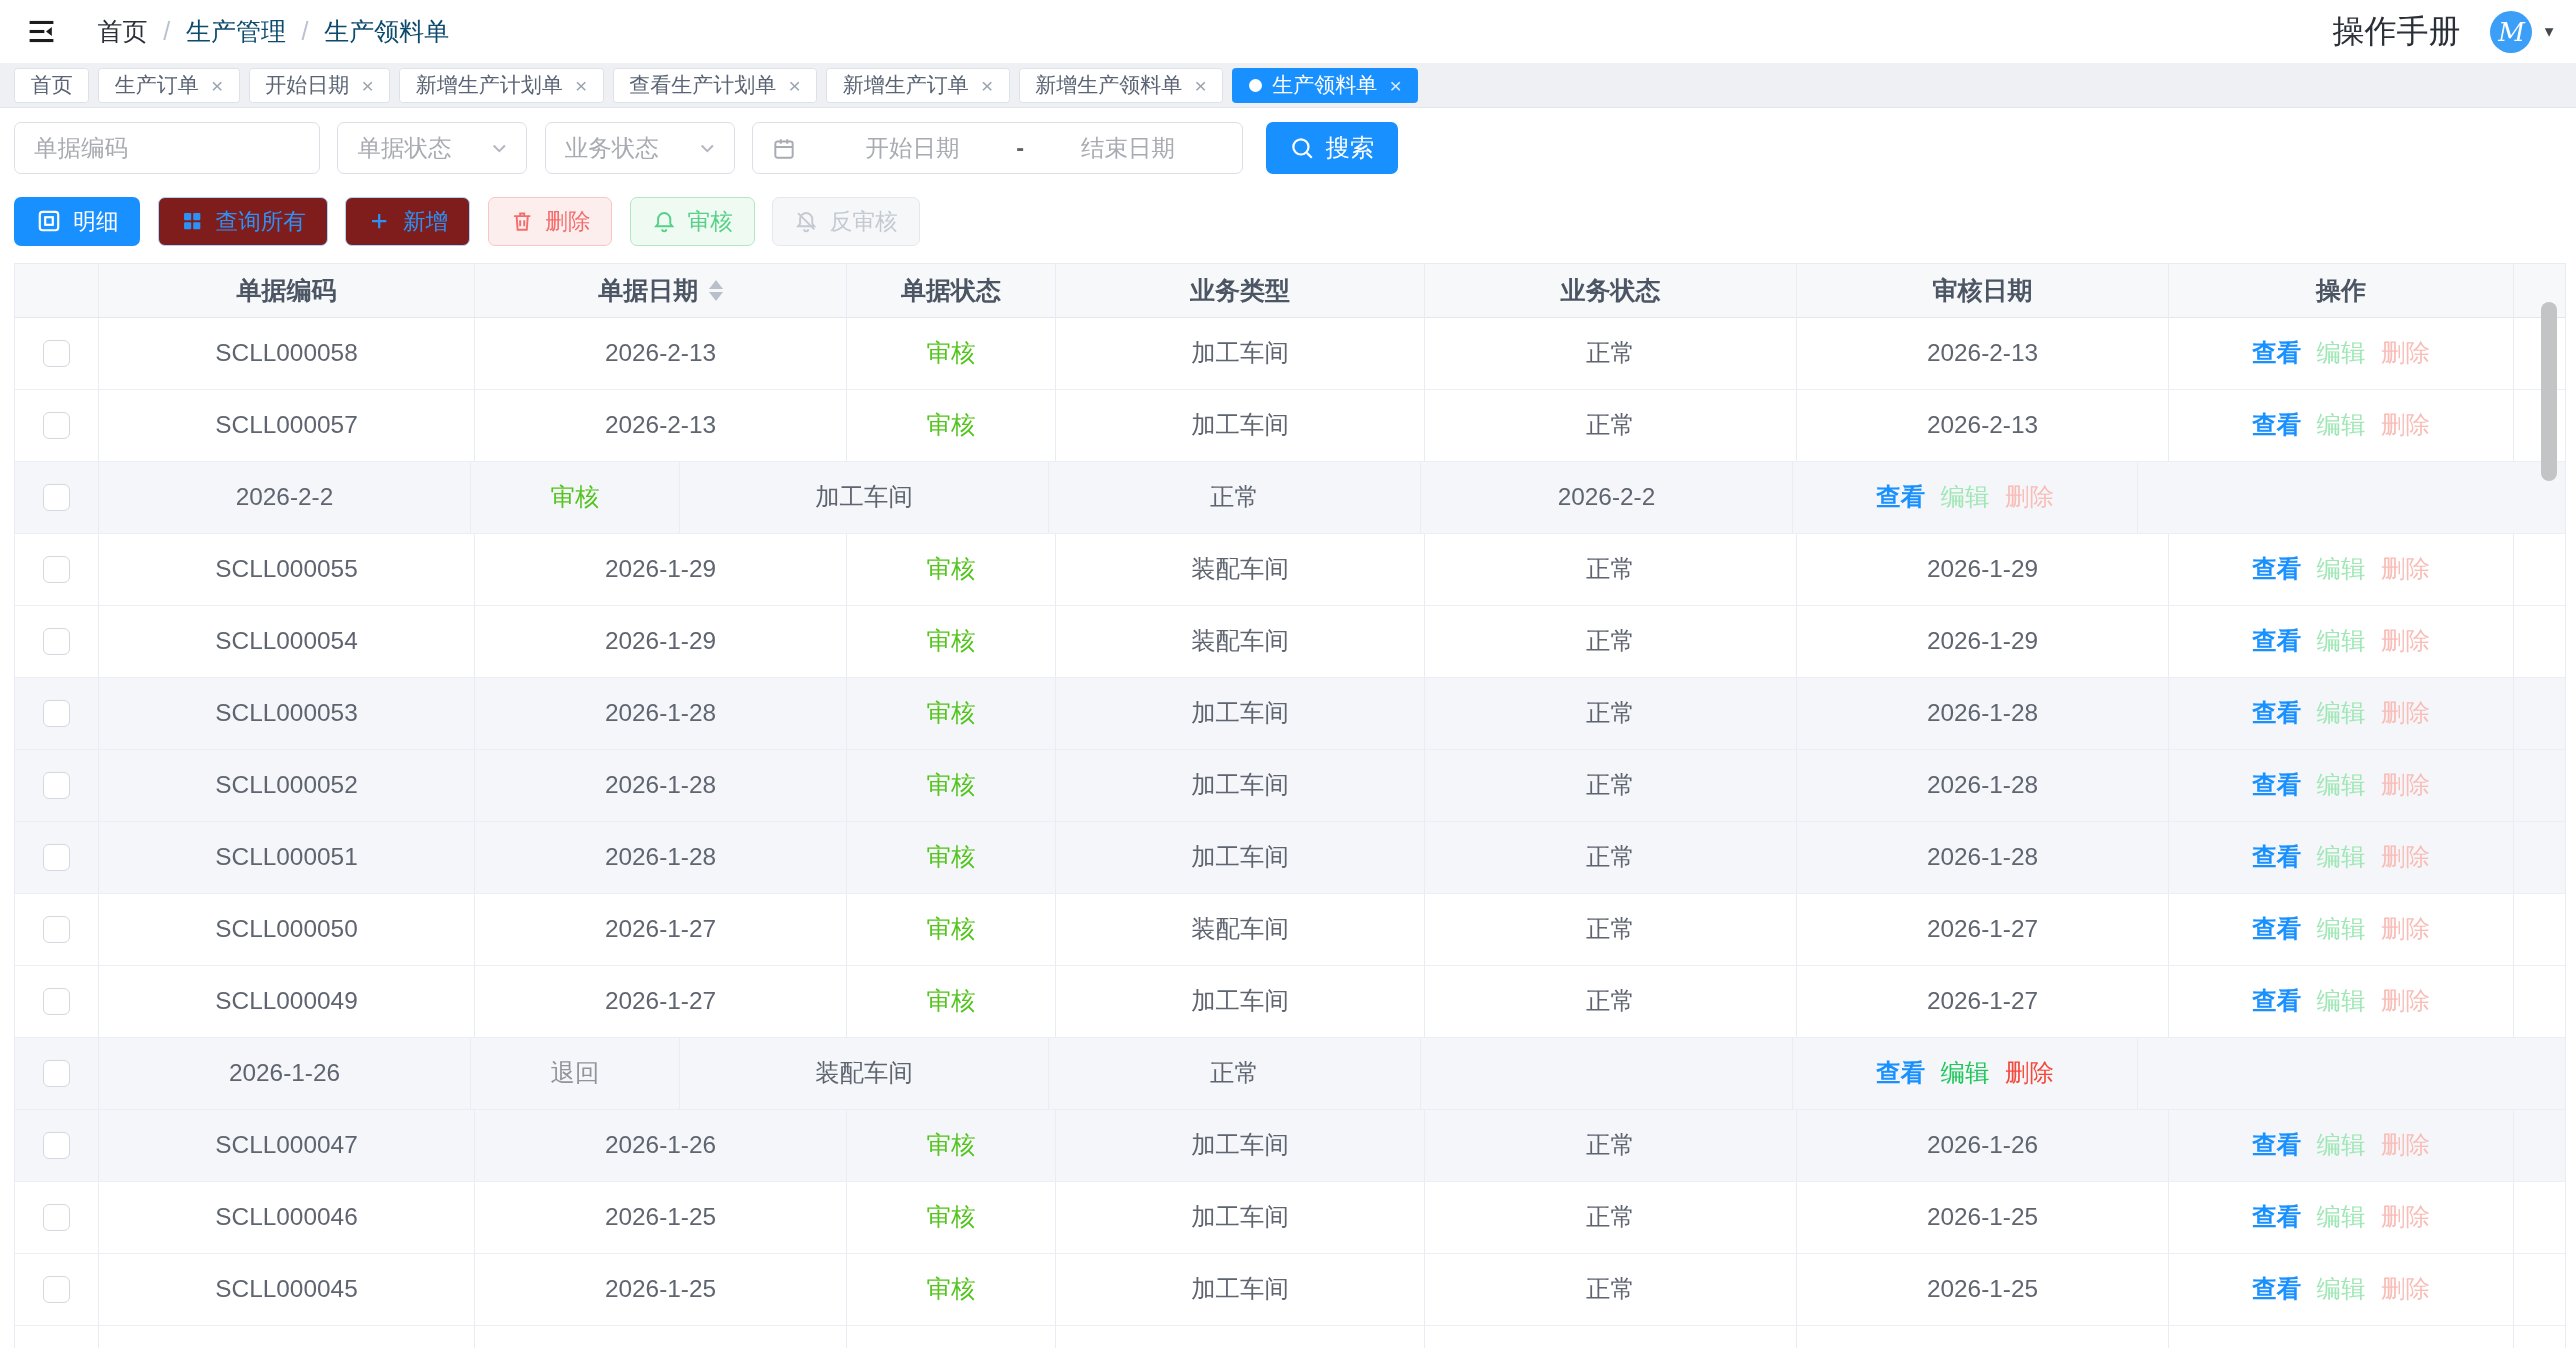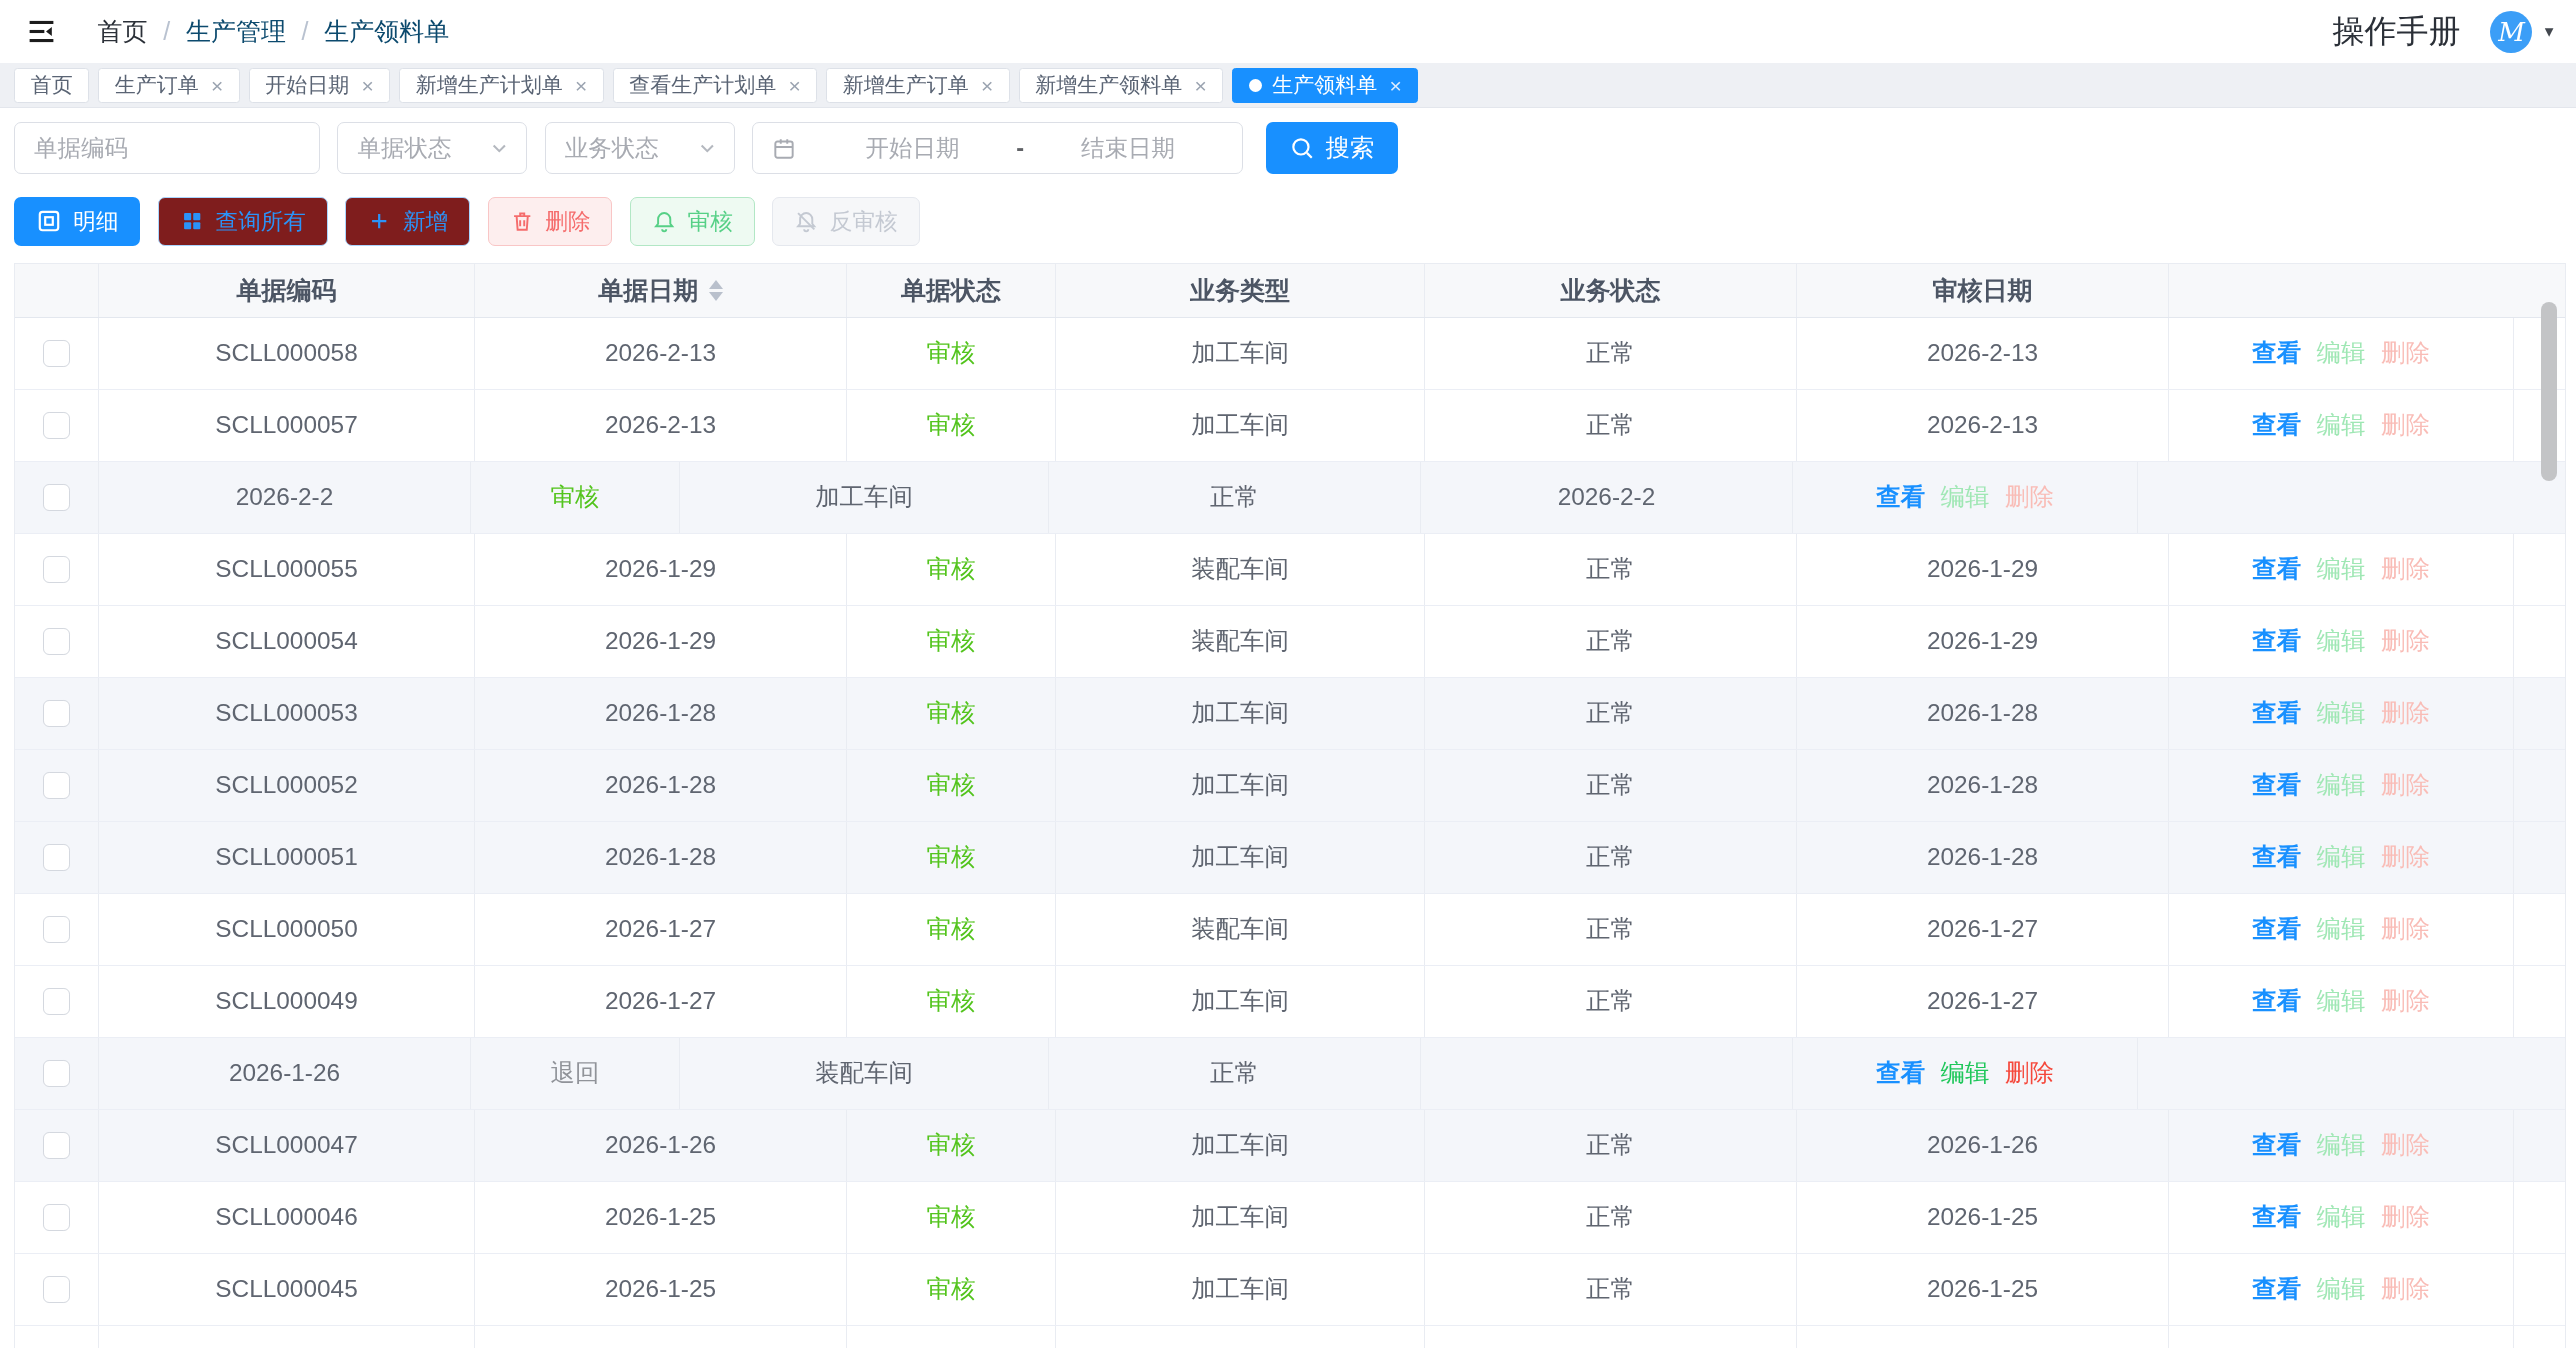--- a/index.html
+++ b/index.html
@@ -263,20 +263,21 @@
       <span>单据日期</span>
       <span class="sort">
           <i class="up"></i>
           <i class="dn"></i>
         </span>
     </div>
     <div class="cell c-status">单据状态</div>
     <div class="cell c-biztype">业务类型</div>
     <div class="cell c-bizstatus">业务状态</div>
     <div class="cell c-audit">审核日期</div>
+    <div class="cell c-ops">操作</div>
     <div class="cell c-gutter"></div>
   </div>
 
   <div>
       <div class="trow">
         <div class="cell c-cb">
           <span class="cb"></span>
         </div>
         <div class="cell c-code">SCLL000058</div>
         <div class="cell c-date">2026-2-13</div>

